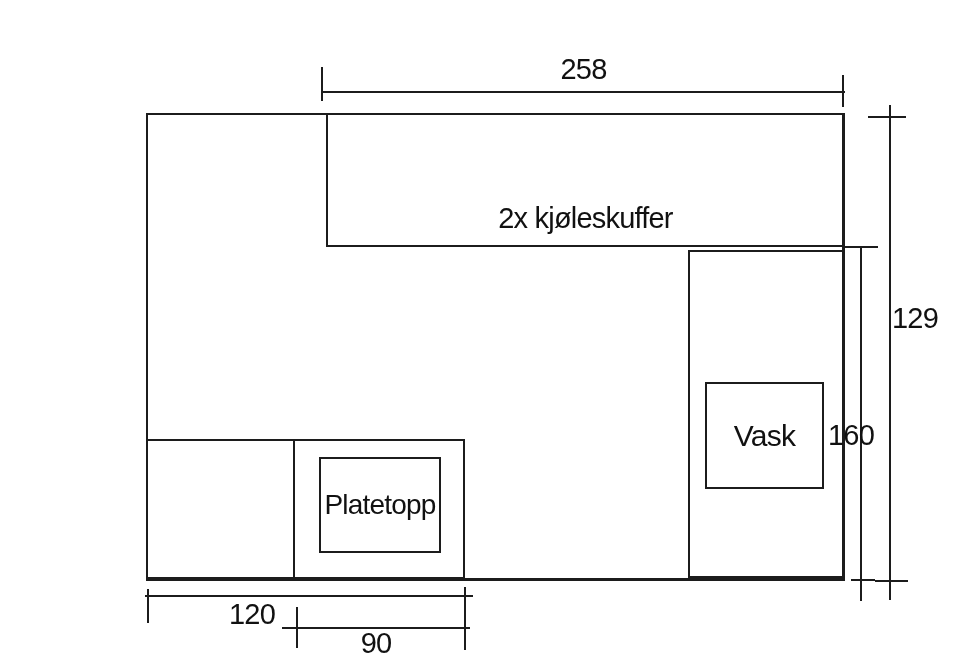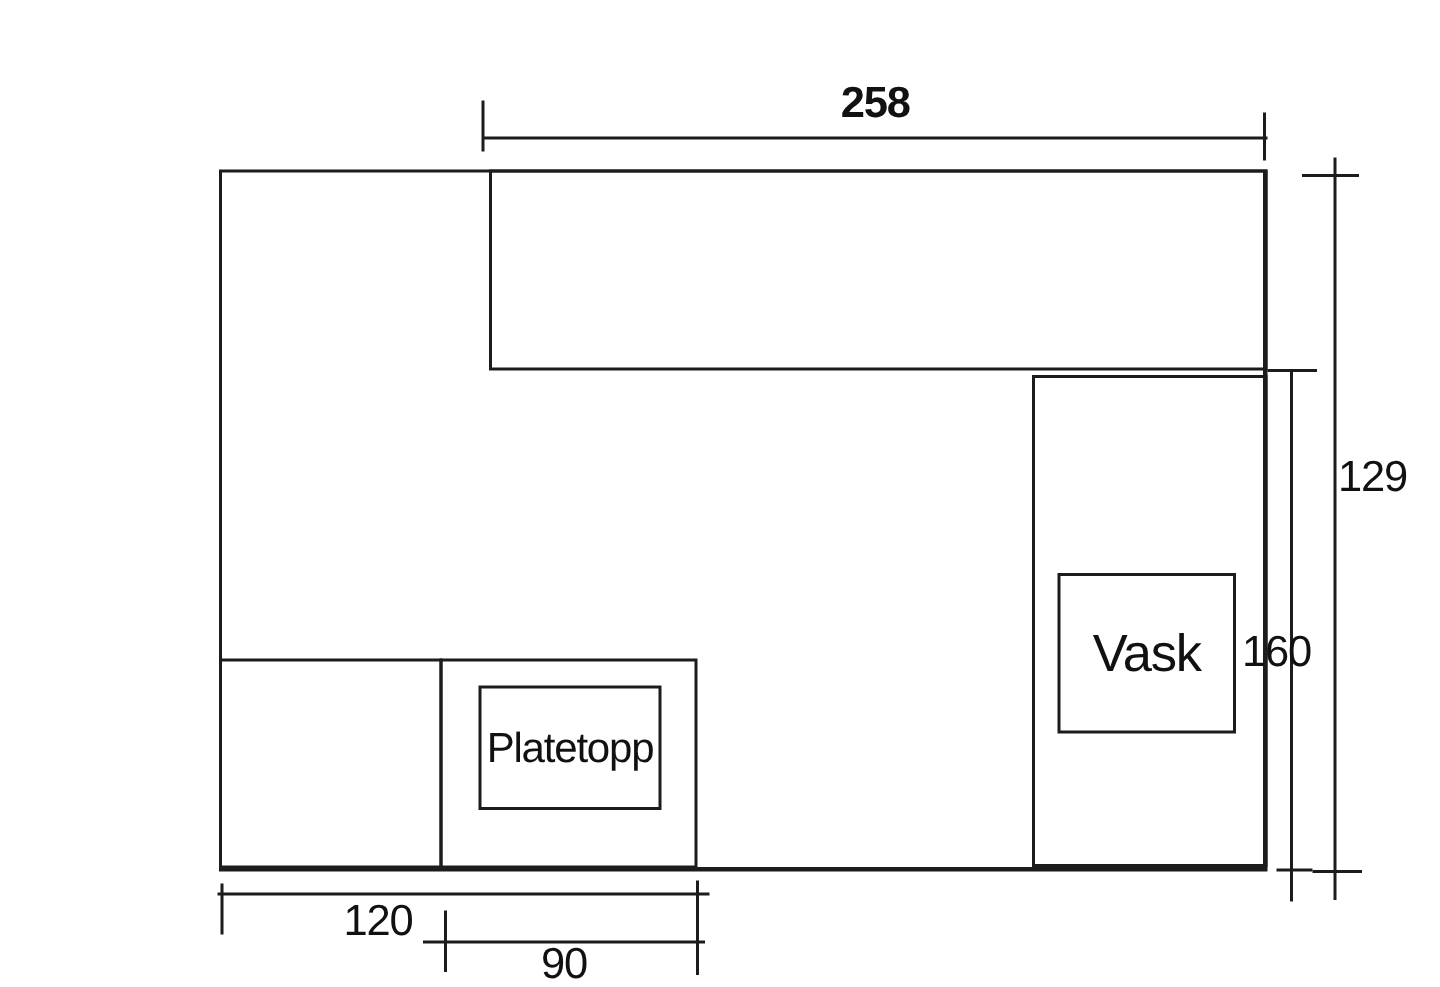--- a/index.html
+++ b/index.html
@@ -33,36 +33,36 @@
   }
   .label, .dim-num {
     position: absolute;
     font-size: 29px;
     letter-spacing: -0.8px;
     line-height: 34px;
     white-space: nowrap;
     color: var(--text, #111111);
   }
   span.inner-label {
-    font-size: 35px;
+    font-size: 30px;
     letter-spacing: -0.8px;
     white-space: nowrap;
   }
   
   #room        { left:146px; top:113px; width:699px; height:468px; border-right-width:3px; border-bottom-width:3px; }
   #fridge      { left:326px; top:113px; width:519px; height:134px; border-right-width:3px; }
   #sink-cab    { left:688px; top:250px; width:157px; height:328px; border-right-width:3px; }
   #sink-box    { left:705px; top:382px; width:119px; height:107px; }
   #counter-left{ left:146px; top:439px; width:149px; height:140px; }
   #cooktop-cab { left:293px; top:439px; width:172px; height:140px; }
-  #cooktop-box { left:319px; top:457px; width:122px; height:83px; }
+  #cooktop-box { left:319px; top:457px; width:122px; height:96px; }
   #cooktop-box span.inner-label { font-size:28px; }
   
   #fridge-label { left:326px; top:201px; width:519px; text-align:center; }
-  #dim-258-label { left:322px; top:52px;  width:523px; text-align:center;font-weight:bold; }
+  #dim-258-label { left:322px; top:52px;  width:523px; text-align:center; }
   #dim-227-label { left:892px; top:301px; }
   #dim-160-label { left:828px; top:418px; }
   #dim-150-label { left:229px; top:597px; }
   #dim-90-label  { left:282px; top:626px; width:188px; text-align:center; }
   
   #dim-258-line       { left:322px; top:91px;  width:523px; height:2px; }
   #dim-258-tick-left  { left:321px; top:67px;  width:2px;   height:34px; }
   #dim-258-tick-right { left:842px; top:75px;  width:2px;   height:32px; }
   #dim-227-line       { left:889px; top:105px; width:2px;   height:495px; }
   #dim-227-tick-top   { left:868px; top:116px; width:38px;  height:2px; }
@@ -77,20 +77,21 @@
   #dim-90-tick-left   { left:296px; top:607px; width:2px;   height:41px; }
 </style>
 </head>
 <body>
 
 <div id="plan">
 
   <div class="box" id="room"></div>
 
   <div class="box" id="fridge"></div>
+  <div class="label" id="fridge-label">2x kjøleskuffer</div>
 
   <div class="box" id="sink-cab"></div>
   <div class="box center" id="sink-box">
     <span class="inner-label">Vask</span>
   </div>
 
   <div class="box" id="counter-left"></div>
   <div class="box" id="cooktop-cab"></div>
   <div class="box center" id="cooktop-box">
     <span class="inner-label">Platetopp</span>

